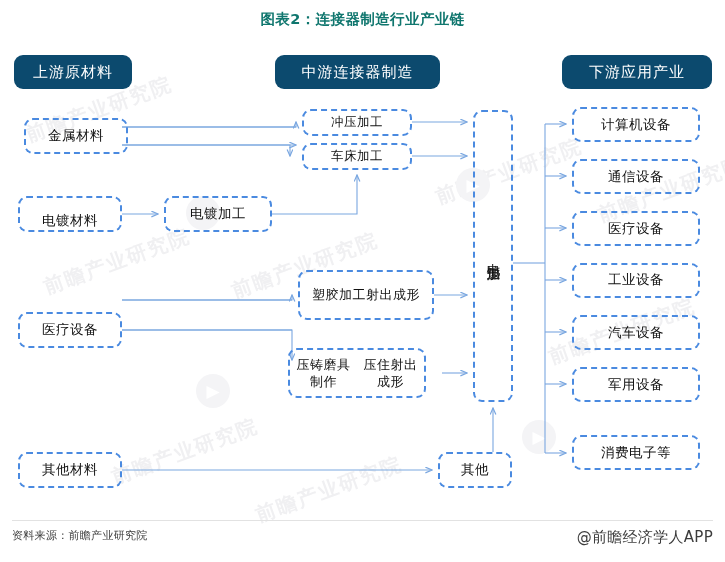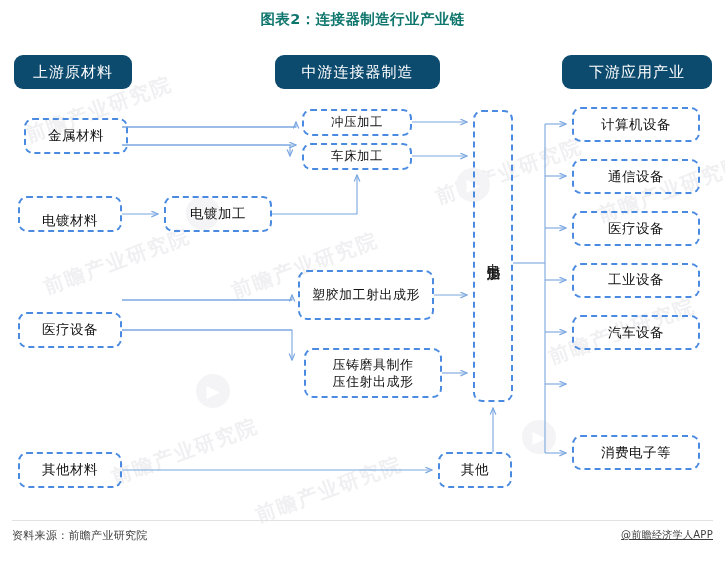--- a/index.html
+++ b/index.html
@@ -108,24 +108,23 @@
     left: 12px;
     top: 528px;
     font-size: 11px;
     color: #3c3c3c;
     letter-spacing: .3px;
   }
   .footer-app {
     position: absolute;
     right: 12px;
     top: 528px;
-    font-size: 10px;
+    font-size: 15px;
     color: #3c3c3c;
     letter-spacing: .3px;
-    text-decoration: underline;
   }
 </style>
 </head>
 <body>
 
 <div id="canvas">
 
   <div>
     <div class="wm" style="left:22px;  top:96px;">前瞻产业研究院</div>
     <div class="wm" style="left:40px;  top:248px;">前瞻产业研究院</div>
@@ -219,21 +218,21 @@
   <div class="node" style="left:302px; top:109px; width:110px; height:27px; font-size:12.5px;align-items:center;">
     <span>冲压加工</span>
   </div>
   <div class="node" style="left:302px; top:143px; width:110px; height:27px; font-size:12.5px;">
     <span>车床加工</span>
   </div>
   <div class="node two-line" style="left:298px; top:270px; width:136px; height:50px; flex-direction:row;">
     <span>塑胶加工</span>
     <span>射出成形</span>
   </div>
-  <div class="node two-line" style="left:304px; top:348px; width:138px; height:50px; flex-direction:column;">
+  <div class="node two-line" style="left:288px; top:348px; width:138px; height:50px; flex-direction:row;">
     <span>压铸磨具制作</span>
     <span>压住射出成形</span>
   </div>
   <div class="node" style="left:438px; top:452px; width:74px; height:36px;">
     <span>其他</span>
   </div>
 
   <div class="node vertical" style="left:473px; top:110px; width:40px; height:292px;">
     <span>电镀加工</span>
   </div>
@@ -245,20 +244,23 @@
     <span>通信设备</span>
   </div>
   <div class="node" style="left:572px; top:211px; width:128px; height:35px;">
     <span>医疗设备</span>
   </div>
   <div class="node" style="left:572px; top:263px; width:128px; height:35px;font-family:Liberation Mono, monospace;">
     <span>工业设备</span>
   </div>
   <div class="node" style="left:572px; top:315px; width:128px; height:35px;">
     <span>汽车设备</span>
+  </div>
+  <div class="node" style="left:572px; top:367px; width:128px; height:35px;">
+    <span>军用设备</span>
   </div>
   <div class="node" style="left:572px; top:435px; width:128px; height:35px;">
     <span>消费电子等</span>
   </div>
 
   <div class="footer-line"></div>
   <div class="footer-src">资料来源：前瞻产业研究院</div>
   <div class="footer-app">@前瞻经济学人APP</div>
 
 </div>

